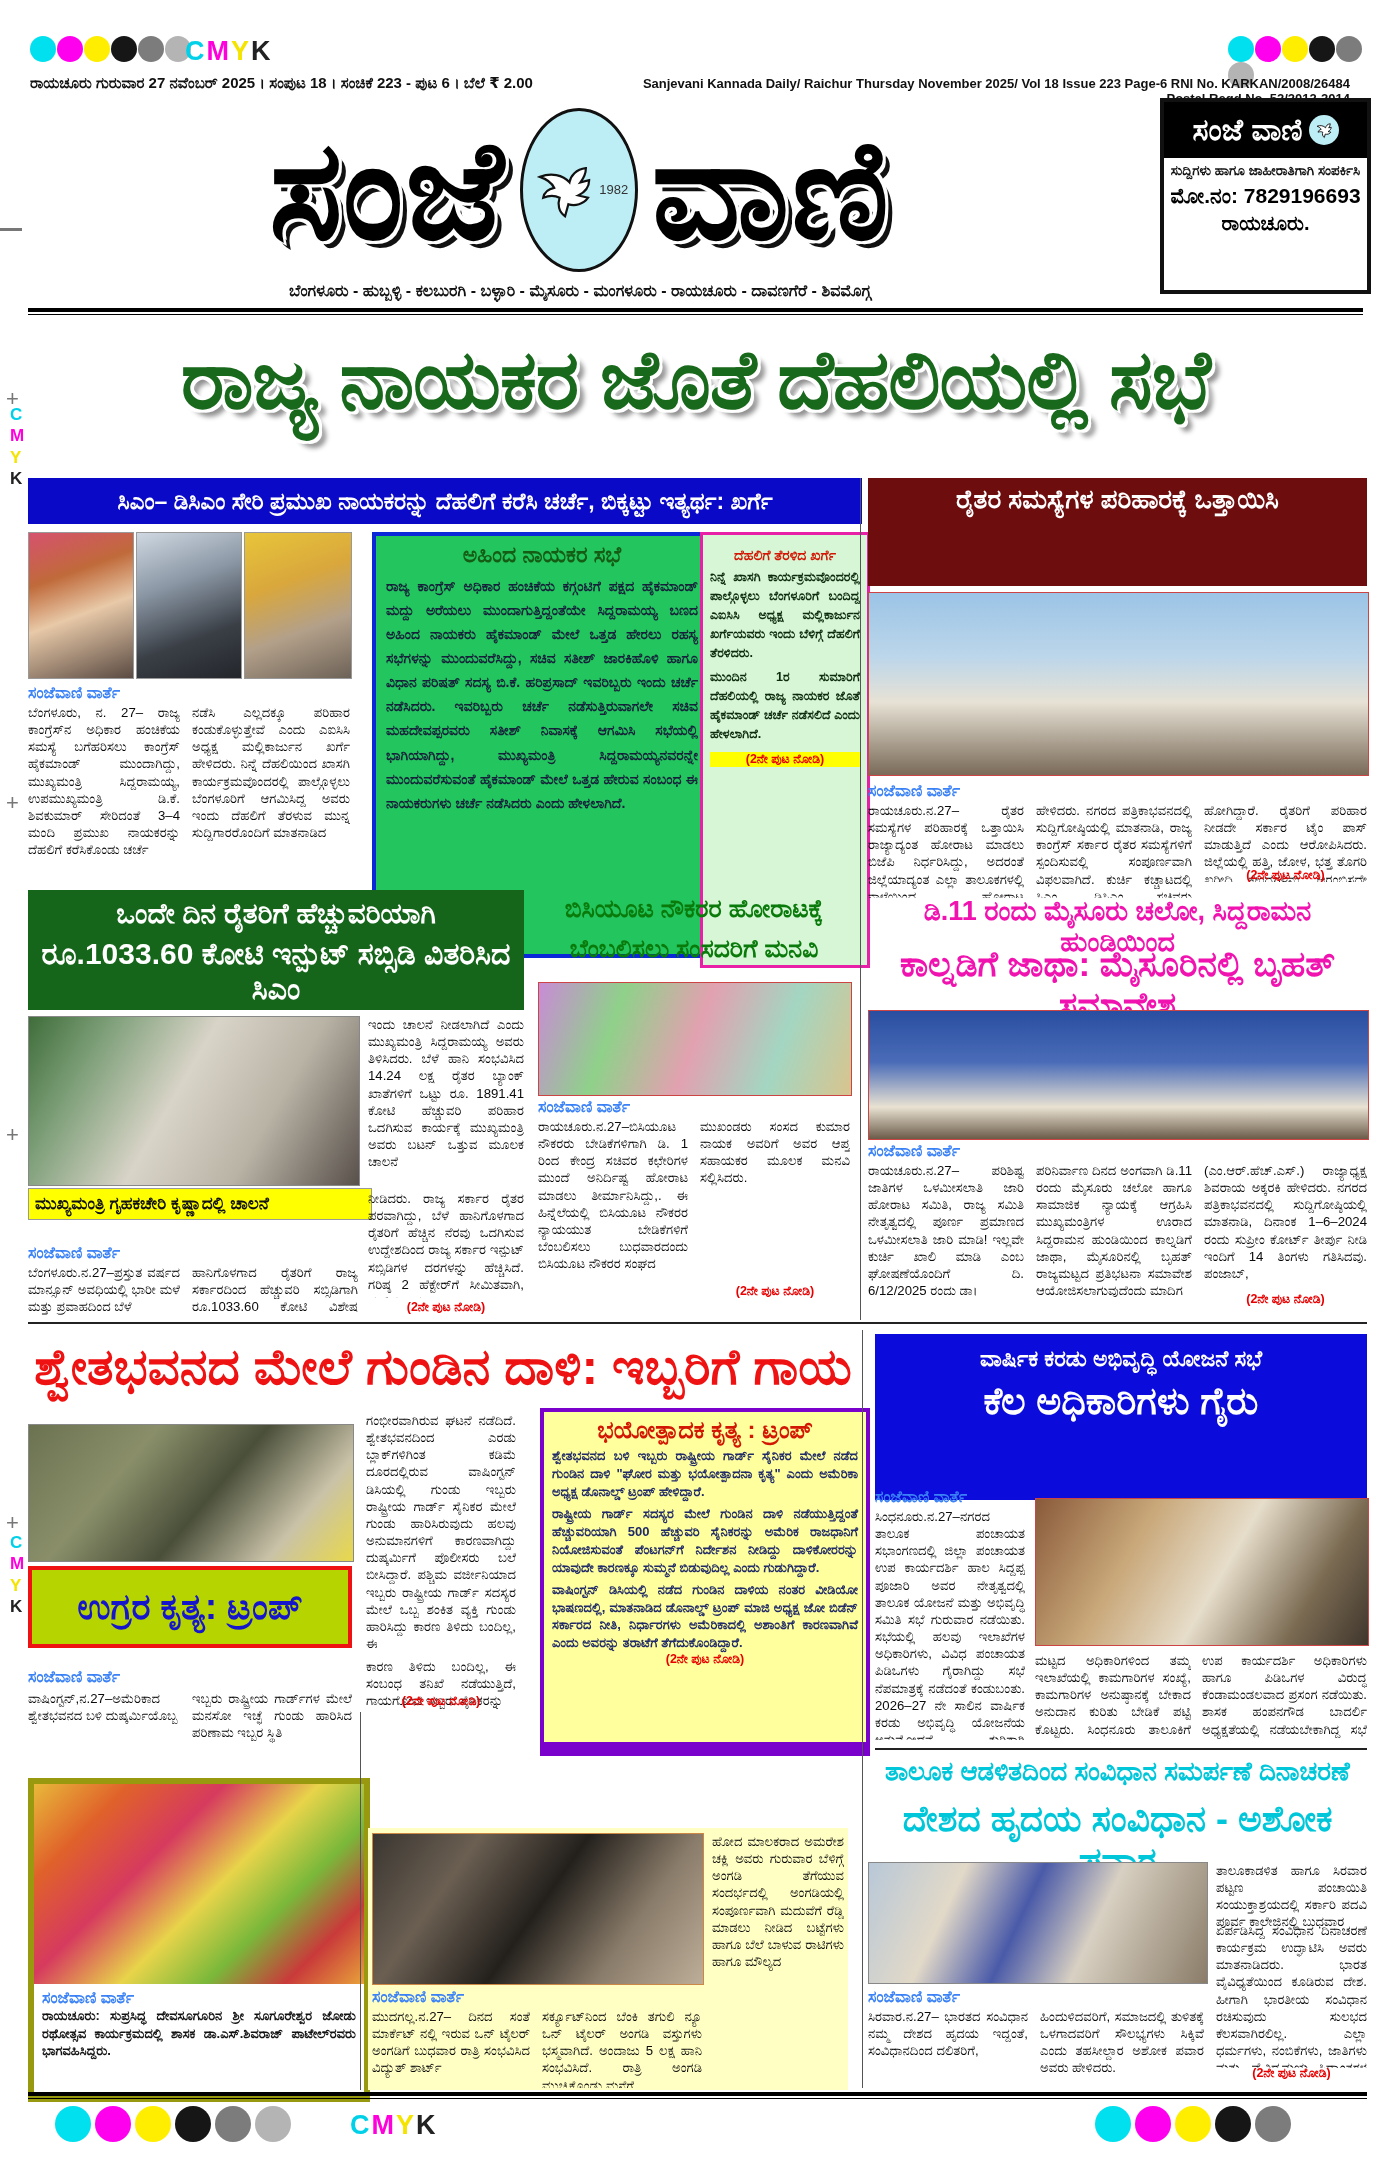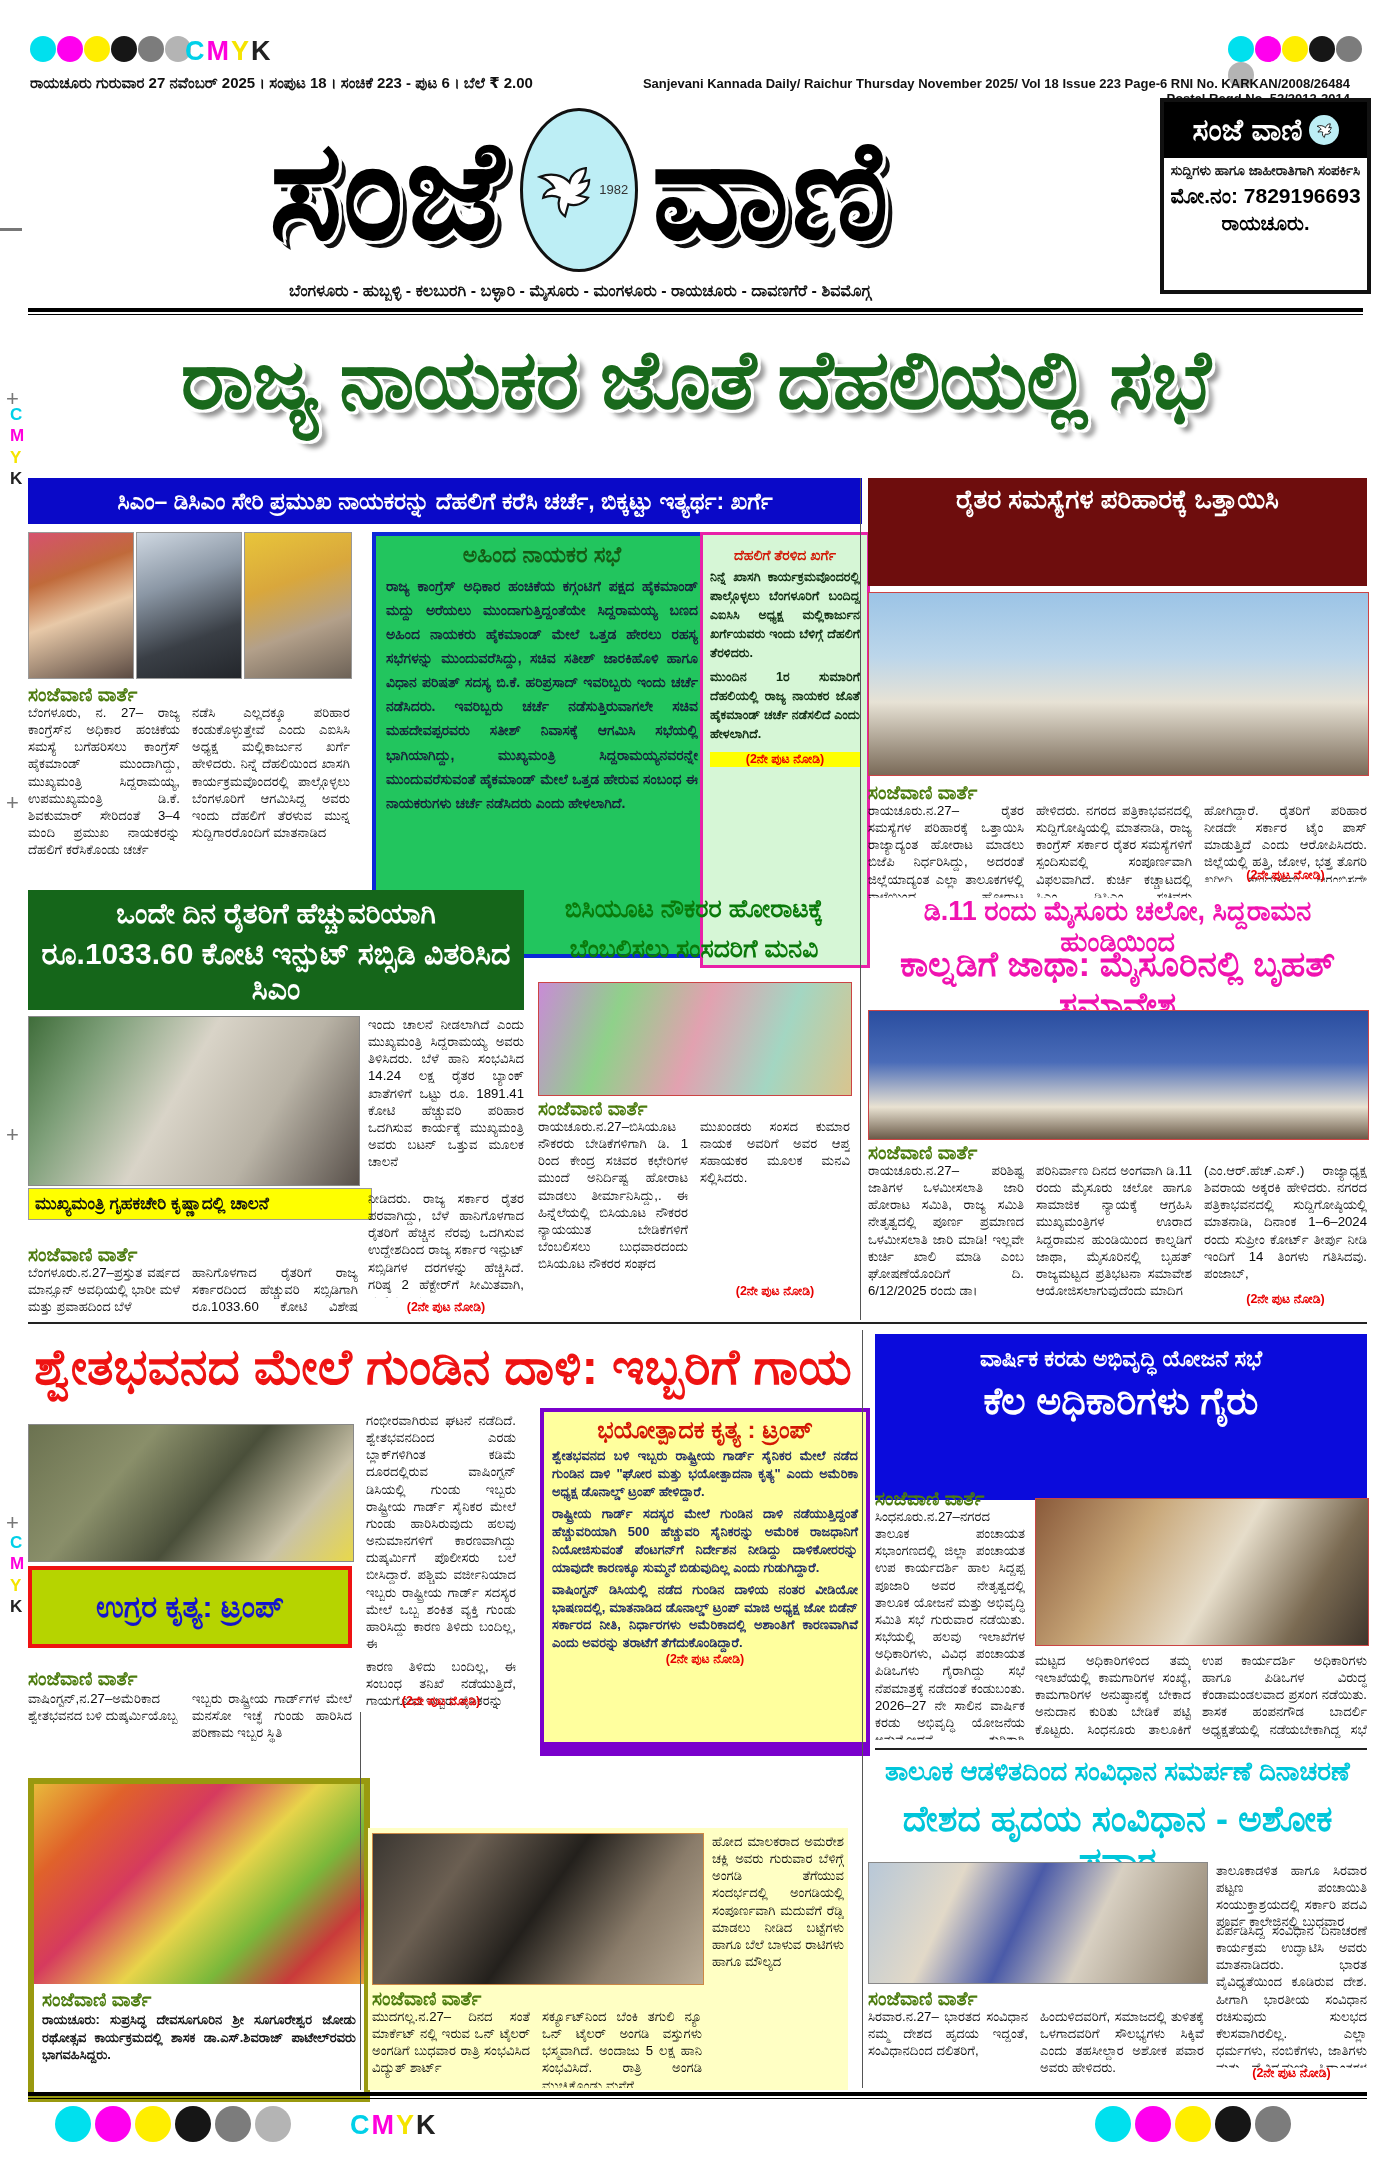--- a/index.html
+++ b/index.html
@@ -8,21 +8,21 @@
   .abs{position:absolute}
   .ctr{text-align:center}
   .b{font-weight:bold}
   
   .d{width:26px;height:26px;border-radius:50%;display:inline-block;margin-right:1px;vertical-align:middle}
   .d2{width:36px;height:36px;margin-right:4px}
   .dc{background:#00e0ee}.dm{background:#ff00ee}.dy{background:#ffee00}.dk{background:#161616}.dg{background:#7c7c7c}.dl{background:#b4b4b4}
   .regtxt{font-size:27px;font-weight:bold;letter-spacing:2px}
   .regtxt .c{color:#00d0e8}.regtxt .m{color:#ff00dd}.regtxt .y{color:#f5e400}.regtxt .k{color:#222}
   
-  .byline{color:#4d7c0f;font-weight:bold;font-size:19px}
+  .byline{color:#3b82f6;font-weight:bold;font-size:16px}
   .bt{font-size:13.2px;line-height:1.30;text-align:justify;color:#0a0a0a;overflow:hidden}
   .cont{color:#e80000;font-weight:bold;font-size:12.5px;text-align:center}
   .vline{position:absolute;width:1px;background:#555}
   .hline{position:absolute;background:#333}
   .photo{position:absolute;overflow:hidden}
   
   .logo{display:flex;align-items:center;justify-content:center;gap:14px}
   .logotext{font-size:138px;font-weight:bold;color:#000;letter-spacing:2px;line-height:1;
             text-shadow:3px 3px 0 #fff,-3px -3px 0 #fff,3px -3px 0 #fff,-3px 3px 0 #fff,7px 7px 0 #111}
   .doveoval{width:112px;height:158px;border-radius:50%;background:#bdeef5;border:3px solid #111;
@@ -153,21 +153,21 @@
   <div class="abs bt" style="left:868px;top:1162px;width:156px;height:150px">ರಾಯಚೂರು.ನ.27– ಪರಿಶಿಷ್ಟ ಜಾತಿಗಳ ಒಳಮೀಸಲಾತಿ ಜಾರಿ ಹೋರಾಟ ಸಮಿತಿ, ರಾಜ್ಯ ಸಮಿತಿ ನೇತೃತ್ವದಲ್ಲಿ ಪೂರ್ಣ ಪ್ರಮಾಣದ ಒಳಮೀಸಲಾತಿ ಜಾರಿ ಮಾಡಿ! ಇಲ್ಲವೇ ಕುರ್ಚಿ ಖಾಲಿ ಮಾಡಿ ಎಂಬ ಘೋಷಣೆಯೊಂದಿಗೆ ದಿ. 6/12/2025 ರಂದು ಡಾ।</div>
   <div class="abs bt" style="left:1036px;top:1162px;width:156px;height:150px">ಪರಿನಿರ್ವಾಣ ದಿನದ ಅಂಗವಾಗಿ ಡಿ.11 ರಂದು ಮೈಸೂರು ಚಲೋ ಹಾಗೂ ಸಾಮಾಜಿಕ ನ್ಯಾಯಕ್ಕೆ ಆಗ್ರಹಿಸಿ ಮುಖ್ಯಮಂತ್ರಿಗಳ ಊರಾದ ಸಿದ್ದರಾಮನ ಹುಂಡಿಯಿಂದ ಕಾಲ್ನಡಿಗೆ ಜಾಥಾ, ಮೈಸೂರಿನಲ್ಲಿ ಬೃಹತ್ ರಾಜ್ಯಮಟ್ಟದ ಪ್ರತಿಭಟನಾ ಸಮಾವೇಶ ಆಯೋಜಿಸಲಾಗುವುದೆಂದು ಮಾದಿಗ</div>
   <div class="abs bt" style="left:1204px;top:1162px;width:163px;height:128px">(ಎಂ.ಆರ್.ಹೆಚ್.ಎಸ್.) ರಾಜ್ಯಾಧ್ಯಕ್ಷ ಶಿವರಾಯ ಅಕ್ಕರಕಿ ಹೇಳಿದರು. ನಗರದ ಪತ್ರಿಕಾಭವನದಲ್ಲಿ ಸುದ್ದಿಗೋಷ್ಠಿಯಲ್ಲಿ ಮಾತನಾಡಿ, ದಿನಾಂಕ 1–6–2024 ರಂದು ಸುಪ್ರೀಂ ಕೋರ್ಟ್ ತೀರ್ಪು ನೀಡಿ ಇಂದಿಗೆ 14 ತಿಂಗಳು ಗತಿಸಿದವು. ಪಂಜಾಬ್,</div>
   <div class="abs cont" style="left:1204px;top:1292px;width:163px">(2ನೇ ಪುಟ ನೋಡಿ)</div>
 
   <div class="abs hline" style="left:28px;top:1322px;width:1339px;height:2px;background:#222"></div>
 
   <div class="abs b ctr" style="left:28px;top:1334px;width:830px;font-size:50px;color:#ee1312;line-height:1.35">ಶ್ವೇತಭವನದ ಮೇಲೆ ಗುಂಡಿನ ದಾಳಿ: ಇಬ್ಬರಿಗೆ ಗಾಯ</div>
   <div class="photo" style="left:28px;top:1424px;width:324px;height:136px;border:1px solid #888;background:linear-gradient(130deg,#6b7250 0%,#8a8f6a 30%,#4a4f3a 55%,#c9c2a8 80%,#e8d84a 100%)"></div>
   <div class="abs" style="left:28px;top:1566px;width:316px;height:74px;background:#b6d400;border:4px solid #ee1312;display:flex;align-items:center;justify-content:center">
-    <span class="b" style="font-size:30px;color:#1515cc">ಉಗ್ರರ ಕೃತ್ಯ: ಟ್ರಂಪ್</span>
+    <span class="b" style="font-size:36px;color:#1515cc">ಉಗ್ರರ ಕೃತ್ಯ: ಟ್ರಂಪ್</span>
   </div>
   <div class="abs bt" style="left:366px;top:1412px;width:150px;height:240px">ಗಂಭೀರವಾಗಿರುವ ಘಟನೆ ನಡೆದಿದೆ. ಶ್ವೇತಭವನದಿಂದ ಎರಡು ಬ್ಲಾಕ್‌ಗಳಿಗಿಂತ ಕಡಿಮೆ ದೂರದಲ್ಲಿರುವ ವಾಷಿಂಗ್ಟನ್ ಡಿಸಿಯಲ್ಲಿ ಗುಂಡು ಇಬ್ಬರು ರಾಷ್ಟ್ರೀಯ ಗಾರ್ಡ್ ಸೈನಿಕರ ಮೇಲೆ ಗುಂಡು ಹಾರಿಸಿರುವುದು ಹಲವು ಅನುಮಾನಗಳಿಗೆ ಕಾರಣವಾಗಿದ್ದು ದುಷ್ಕರ್ಮಿಗೆ ಪೊಲೀಸರು ಬಲೆ ಬೀಸಿದ್ದಾರೆ. ಪಶ್ಚಿಮ ವರ್ಜೀನಿಯಾದ ಇಬ್ಬರು ರಾಷ್ಟ್ರೀಯ ಗಾರ್ಡ್ ಸದಸ್ಯರ ಮೇಲೆ ಒಬ್ಬ ಶಂಕಿತ ವ್ಯಕ್ತಿ ಗುಂಡು ಹಾರಿಸಿದ್ದು ಕಾರಣ ತಿಳಿದು ಬಂದಿಲ್ಲ, ಈ</div>
   <div class="abs byline" style="left:28px;top:1668px">ಸಂಜೆವಾಣಿ ವಾರ್ತೆ</div>
   <div class="abs bt" style="left:28px;top:1690px;width:152px;height:80px">ವಾಷಿಂಗ್ಟನ್,ನ.27–ಅಮೆರಿಕಾದ ಶ್ವೇತಭವನದ ಬಳಿ ದುಷ್ಕರ್ಮಿಯೊಬ್ಬ</div>
   <div class="abs bt" style="left:192px;top:1690px;width:160px;height:80px">ಇಬ್ಬರು ರಾಷ್ಟ್ರೀಯ ಗಾರ್ಡ್‌ಗಳ ಮೇಲೆ ಮನಸೋ ಇಚ್ಛೆ ಗುಂಡು ಹಾರಿಸಿದ ಪರಿಣಾಮ ಇಬ್ಬರ ಸ್ಥಿತಿ</div>
   <div class="abs bt" style="left:366px;top:1658px;width:150px;height:52px">ಕಾರಣ ತಿಳಿದು ಬಂದಿಲ್ಲ, ಈ ಸಂಬಂಧ ತನಿಖೆ ನಡೆಯುತ್ತಿದೆ, ಗಾಯಗೊಂಡ ಇಬ್ಬರು ಸೈನಿಕರನ್ನು</div>
   <div class="abs cont" style="left:366px;top:1694px;width:150px">(2ನೇ ಪುಟ ನೋಡಿ)</div>
 
   <div class="abs" style="left:540px;top:1408px;width:306px;height:322px;background:#ffff9e;border:4px solid #7a00cc;border-bottom:14px solid #7a00cc;padding:4px 8px;overflow:hidden">
     <div class="b ctr" style="font-size:24px;color:#d21704;margin-bottom:3px">ಭಯೋತ್ಪಾದಕ ಕೃತ್ಯ : ಟ್ರಂಪ್</div>

